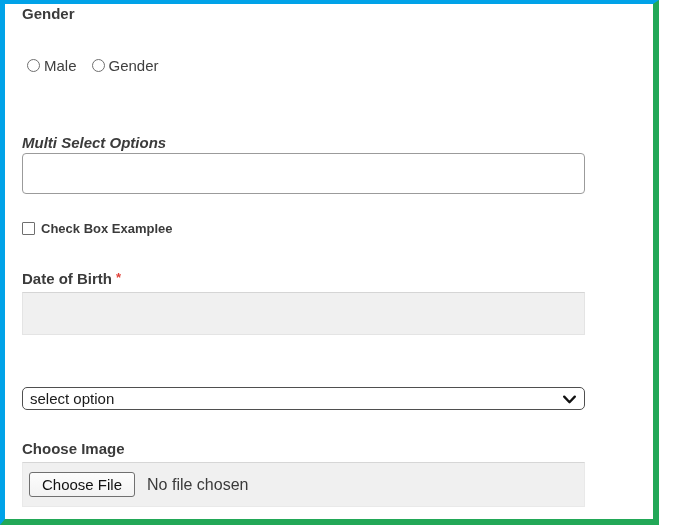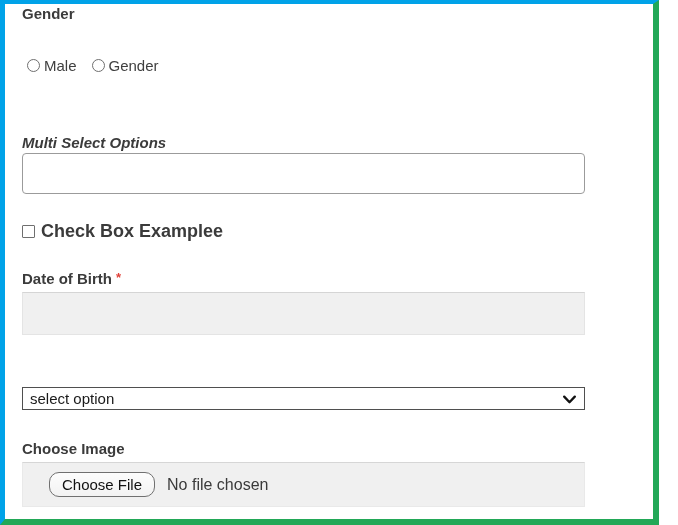--- a/index.html
+++ b/index.html
@@ -83,21 +83,21 @@
   .check-row input[type="checkbox"] {
     appearance: none;
     -webkit-appearance: none;
     width: 13px; height: 13px;
     border: 1px solid #6f6f6f;
     border-radius: 1px;
     background: #fff;
     margin: 0;
   }
   .check-row label {
-    font-size: 18px;
+    font-size: 13px;
     font-weight: bold;
     color: #3b3b3b;
   }
 
   
   .dob-input {
     position: absolute;
     left: 17px; top: 288px;
     width: 563px; height: 43px;
     background: #f0f0f0;
@@ -113,21 +113,21 @@
   .select-wrap {
     position: absolute;
     left: 17px; top: 383px;
     width: 563px; height: 23px;
   }
   .select-wrap select {
     appearance: none;
     -webkit-appearance: none;
     width: 100%; height: 100%;
     border: 1px solid #4f4f4f;
-    border-radius: 0;
+    border-radius: 5px;
     background: #ffffff;
     font-family: "Liberation Sans", "DejaVu Sans", sans-serif;
     font-size: 15px;
     color: #1a1a1a;
     padding: 0 24px 0 7px;
     outline: none;
   }
   .select-wrap .chev {
     position: absolute;
     right: 9px; top: 50%;
@@ -141,26 +141,26 @@
     position: absolute;
     left: 17px; top: 458px;
     width: 563px; height: 45px;
     background: #f0f0f0;
     border: 1px solid #e9e9e9;
     border-top-color: #d6d6d6;
     display: flex;
     align-items: center;
   }
   .file-btn {
-    margin-left: 26px;
+    margin-left: 6px;
     height: 25px;
     padding: 0 12px;
     background: linear-gradient(#fdfdfd, #f2f2f2);
     border: 1px solid #707070;
-    border-radius: 10px;
+    border-radius: 3px;
     font-family: "Liberation Sans", "DejaVu Sans", sans-serif;
     font-size: 15px;
     color: #111;
     cursor: pointer;
   }
   .file-status {
     margin-left: 12px;
     font-size: 16px;
     color: #3a3a3a;
   }

